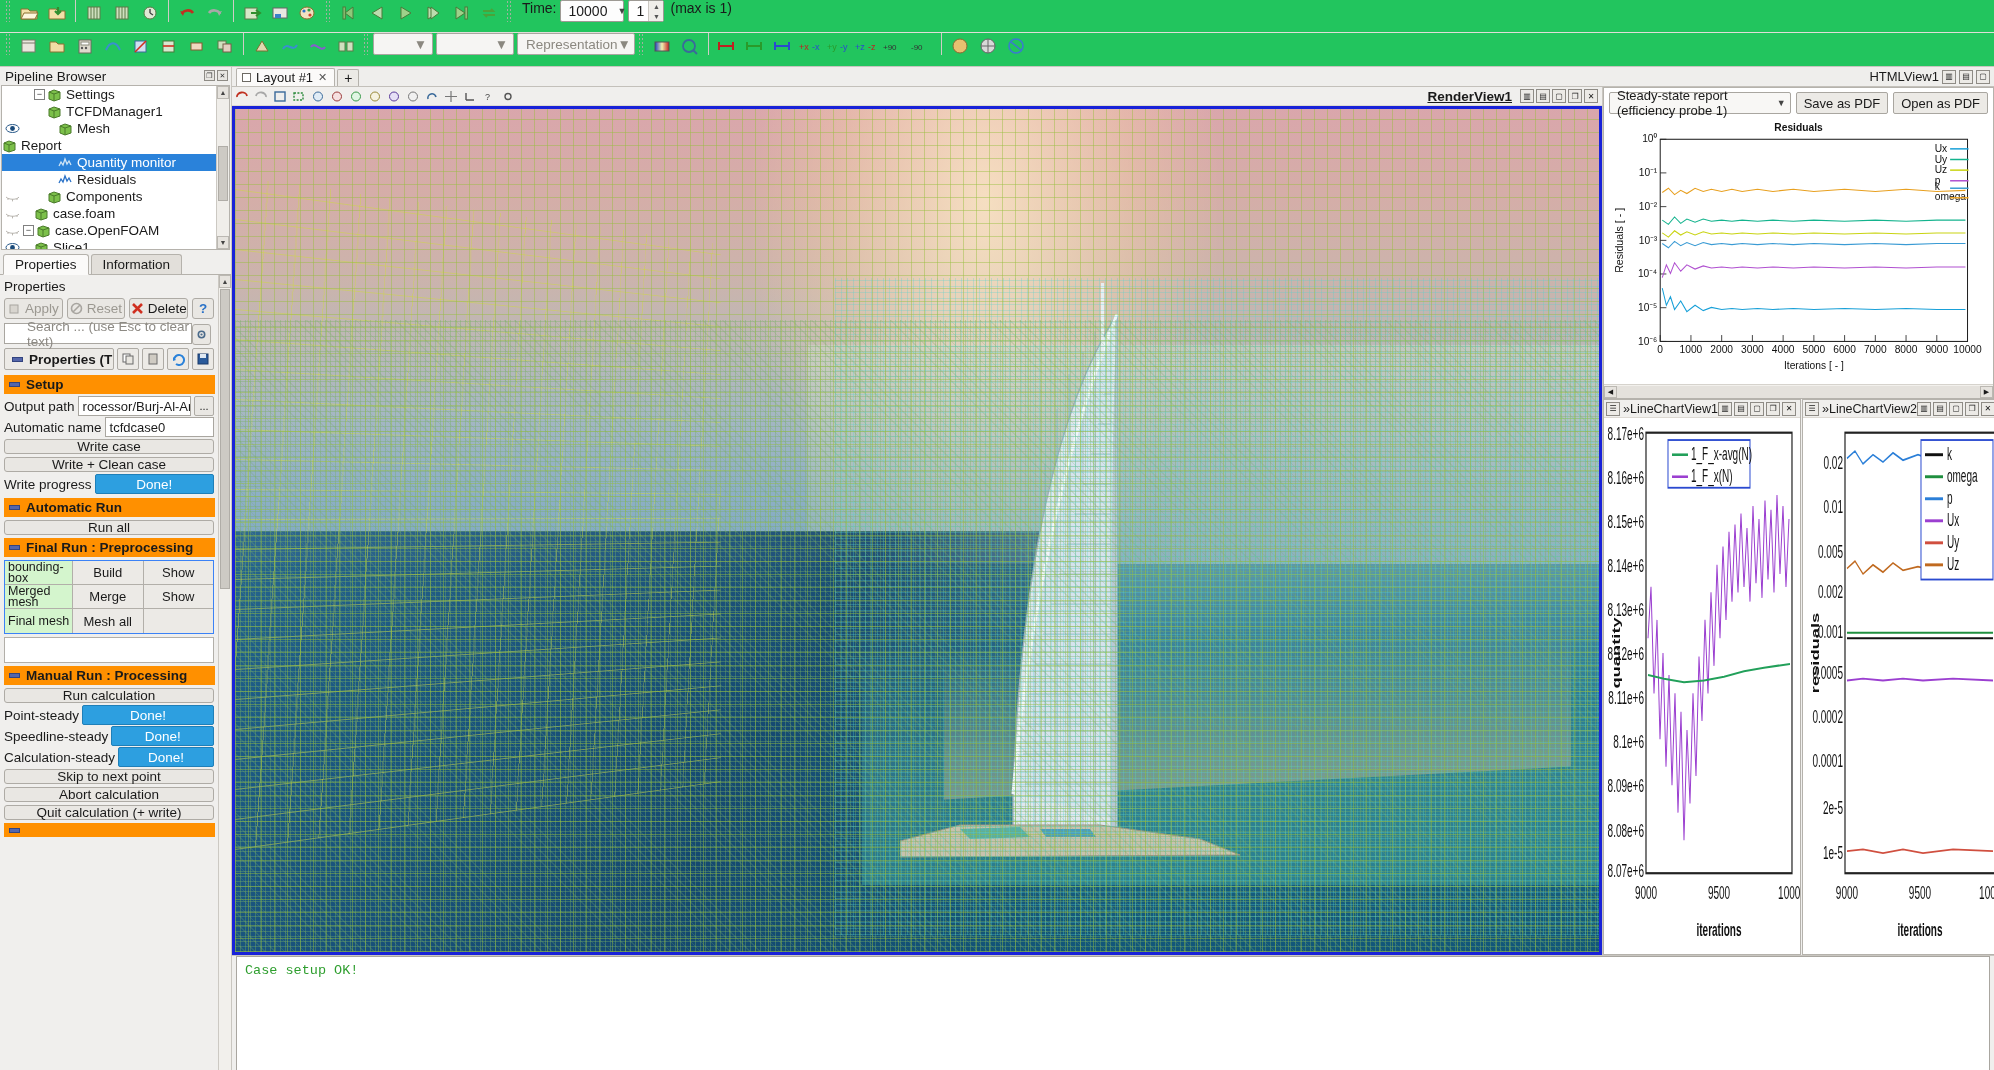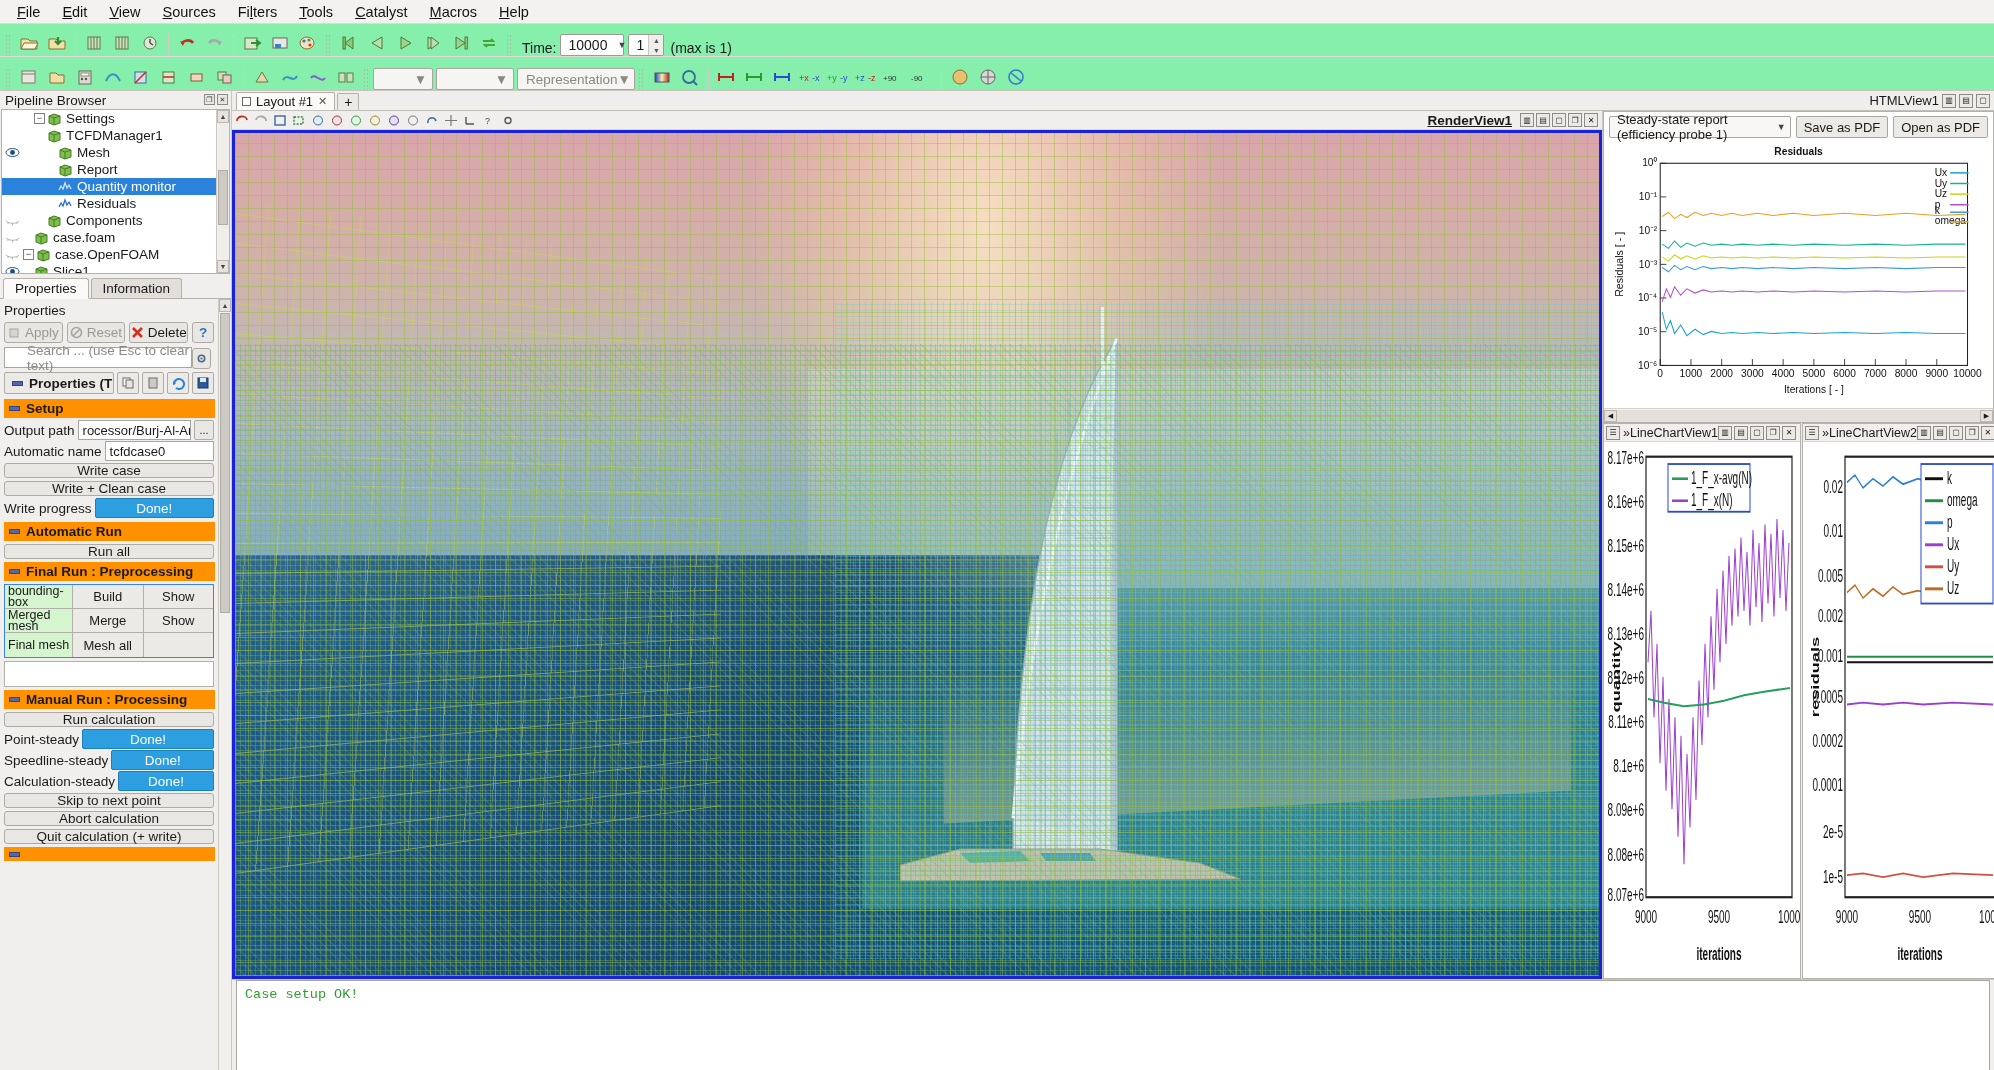--- a/index.html
+++ b/index.html
@@ -11,21 +11,21 @@
   }
   .app { position: relative; width: 1994px; height: 1070px; }
 
   
   .menubar { height: 24px; background: #f3f2f0; display: flex; align-items: center;
              padding-left: 6px; border-bottom: 1px solid #dcdad5; }
   .menubar .mi { padding: 2px 11px; font-size: 14.5px; color: #111; cursor: default; }
   .menubar .mi u { text-decoration: underline; }
 
   
-  .toolbar { height: 33px; background: #86efac; display: flex; align-items: flex-end;
+  .toolbar { height: 33px; background: #22c55e; display: flex; align-items: flex-start;
              border-bottom: 1px solid #e0ddd8; padding-left: 2px; }
   .toolbar.row2 { height: 34px; border-bottom: 1px solid #c8c5c0; }
   .grip { width: 7px; height: 22px; margin: 0 3px;
           background-image: radial-gradient(#b4b0a9 1px, transparent 1px);
           background-size: 3px 4px; opacity: .85; }
   .tbtn { width: 26px; height: 26px; margin: 0 1px; display: flex; align-items: center;
           justify-content: center; border-radius: 3px; position: relative; }
   .sep { width: 1px; height: 22px; background: #cfccc6; margin: 0 4px; }
   .tbl { font-size: 14px; margin: 0 4px 0 6px; }
 
@@ -270,31 +270,20 @@
             font-family: "Liberation Mono", monospace; font-size: 13.5px;
             color: #2e9e2e; padding: 6px 8px; }
 
   .axlabel { font-size: 10px; fill: #111; font-family: "Liberation Sans", sans-serif; }
 </style>
 </head>
 <body>
 
 <div class="app">
 
-  <div class="menubar">
-    <div class="mi"><u>F</u>ile</div>
-    <div class="mi"><u>E</u>dit</div>
-    <div class="mi"><u>V</u>iew</div>
-    <div class="mi"><u>S</u>ources</div>
-    <div class="mi">Fi<u>l</u>ters</div>
-    <div class="mi"><u>T</u>ools</div>
-    <div class="mi"><u>C</u>atalyst</div>
-    <div class="mi"><u>M</u>acros</div>
-    <div class="mi"><u>H</u>elp</div>
-  </div>
 
   <div class="toolbar">
     <div class="grip"></div>
     <div class="tbtn">
       <svg width="20" height="18">
           <path d="M2 5h7l2 2h7v8H2z" fill="#f3e0a8" stroke="#8a7030"></path>
           <path d="M2 15l3-6h14l-3 6z" fill="#fdf6dd" stroke="#8a7030"></path>
         </svg>
     </div>
     <div class="tbtn">
@@ -618,21 +607,21 @@
           <span style="width:36px"></span>
           <span class="cube">
               <svg width="15" height="14">
                 <path d="M2 4l5-2 6 2v7l-6 2-5-2z" fill="#7cc04a" stroke="#4a7a2a"></path>
                 <path d="M2 4l5 2 6-2M7 6v7" stroke="#4a7a2a" fill="none"></path>
               </svg>
             </span>
           <span>Mesh</span>
         </div>
 
-        <div class="trow" style="padding-left:56px">
+        <div class="trow" style="">
           <span class="cube">
               <svg width="15" height="14">
                 <path d="M2 4l5-2 6 2v7l-6 2-5-2z" fill="#7cc04a" stroke="#4a7a2a"></path>
                 <path d="M2 4l5 2 6-2M7 6v7" stroke="#4a7a2a" fill="none"></path>
               </svg>
             </span>
           <span>Report</span>
         </div>
 
         <div class="trow sel" style="padding-left:56px">

